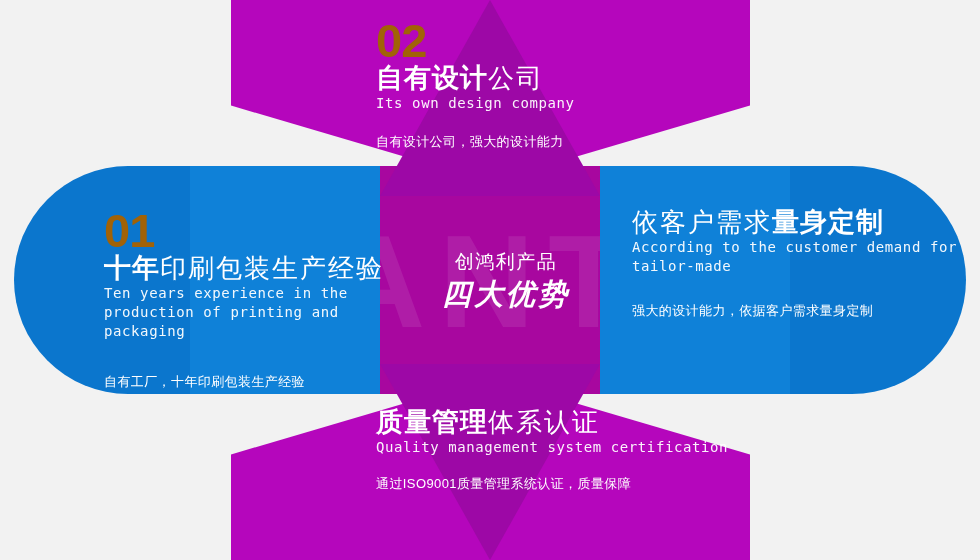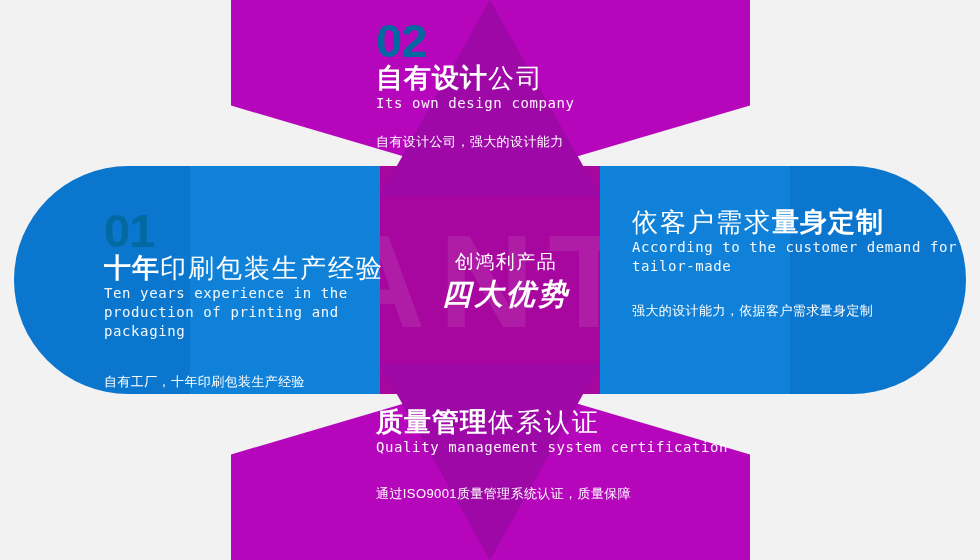--- a/index.html
+++ b/index.html
@@ -67,21 +67,21 @@
   .center-core{
     position:absolute; left:0; top:166px; width:220px; height:228px;
     background:#A8079F;
   }
 
   
   .block{ position:absolute; z-index:6; color:#fff; }
 
   .num{
     font-size:47px; font-weight:bold; line-height:.98;
-    letter-spacing:-1px; color:#0369a1;
+    letter-spacing:-1px; color:#a16207;
   }
   .title{
     line-height:1.05; white-space:nowrap; 
     color:#fff;
   }
   .title .strong{ font-size:27px; font-weight:bold; letter-spacing:1px; }
   .title .light { font-size:26px; font-weight:normal; letter-spacing:2px; }
   .en{
     font-family:"DejaVu Sans Mono","Liberation Mono",monospace;
     font-size:14px; line-height:1.35; letter-spacing:.6px;
@@ -93,21 +93,21 @@
   }
 
   
   #b01{ left:104px; top:208px; }
   #b01 .desc{ margin-top:32px; }
   #b02{ left:376px; top:18px; }
   #b02 .desc{ margin-top:20px; }
   #b03{ left:632px; top:208px; }
   #b03 .desc{ margin-top:26px; }
   #b04{ left:376px; top:408px; }
-  #b04 .desc{ margin-top:28px; }
+  #b04 .desc{ margin-top:18px; }
 
   
   .center-text{
     position:absolute; z-index:7; left:380px; top:248px; width:252px;
     text-align:center; color:#fff;
   }
   .center-text .c1{ font-size:19px; letter-spacing:1.5px; line-height:1.45; }
   .center-text .c2{ font-size:29px; font-weight:bold; letter-spacing:3px; line-height:1.3;font-style:italic; }
 </style>
 </head>

